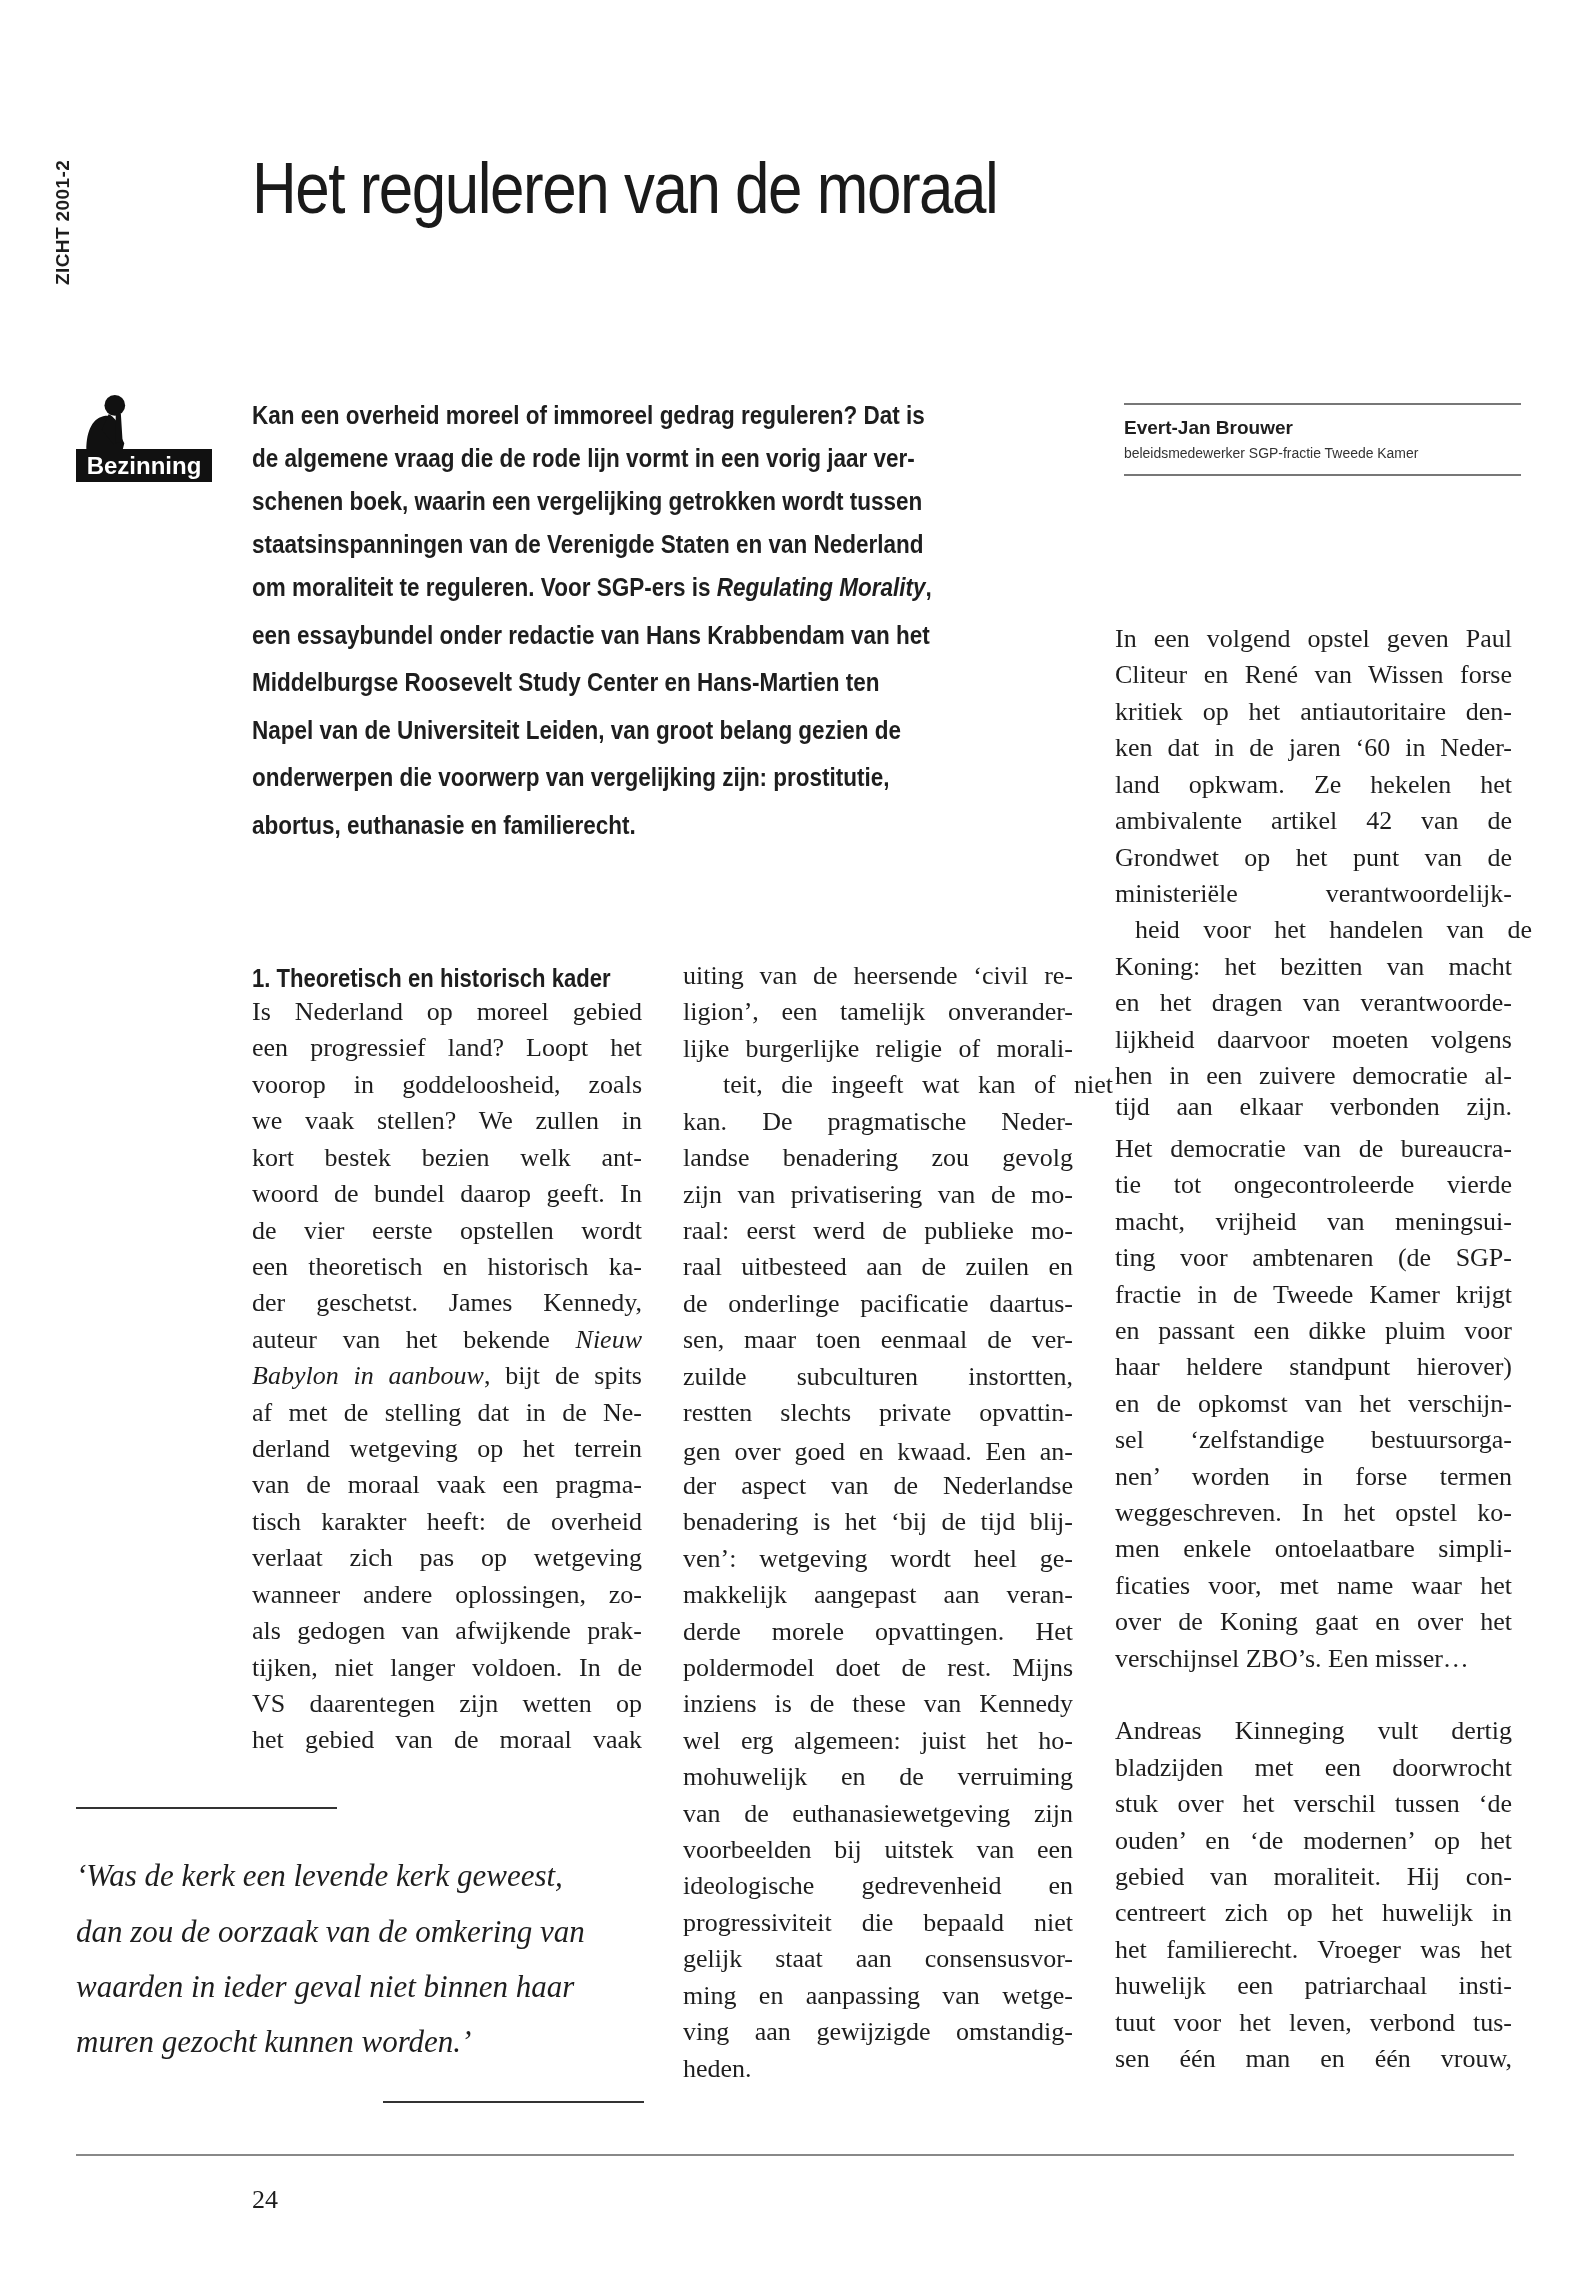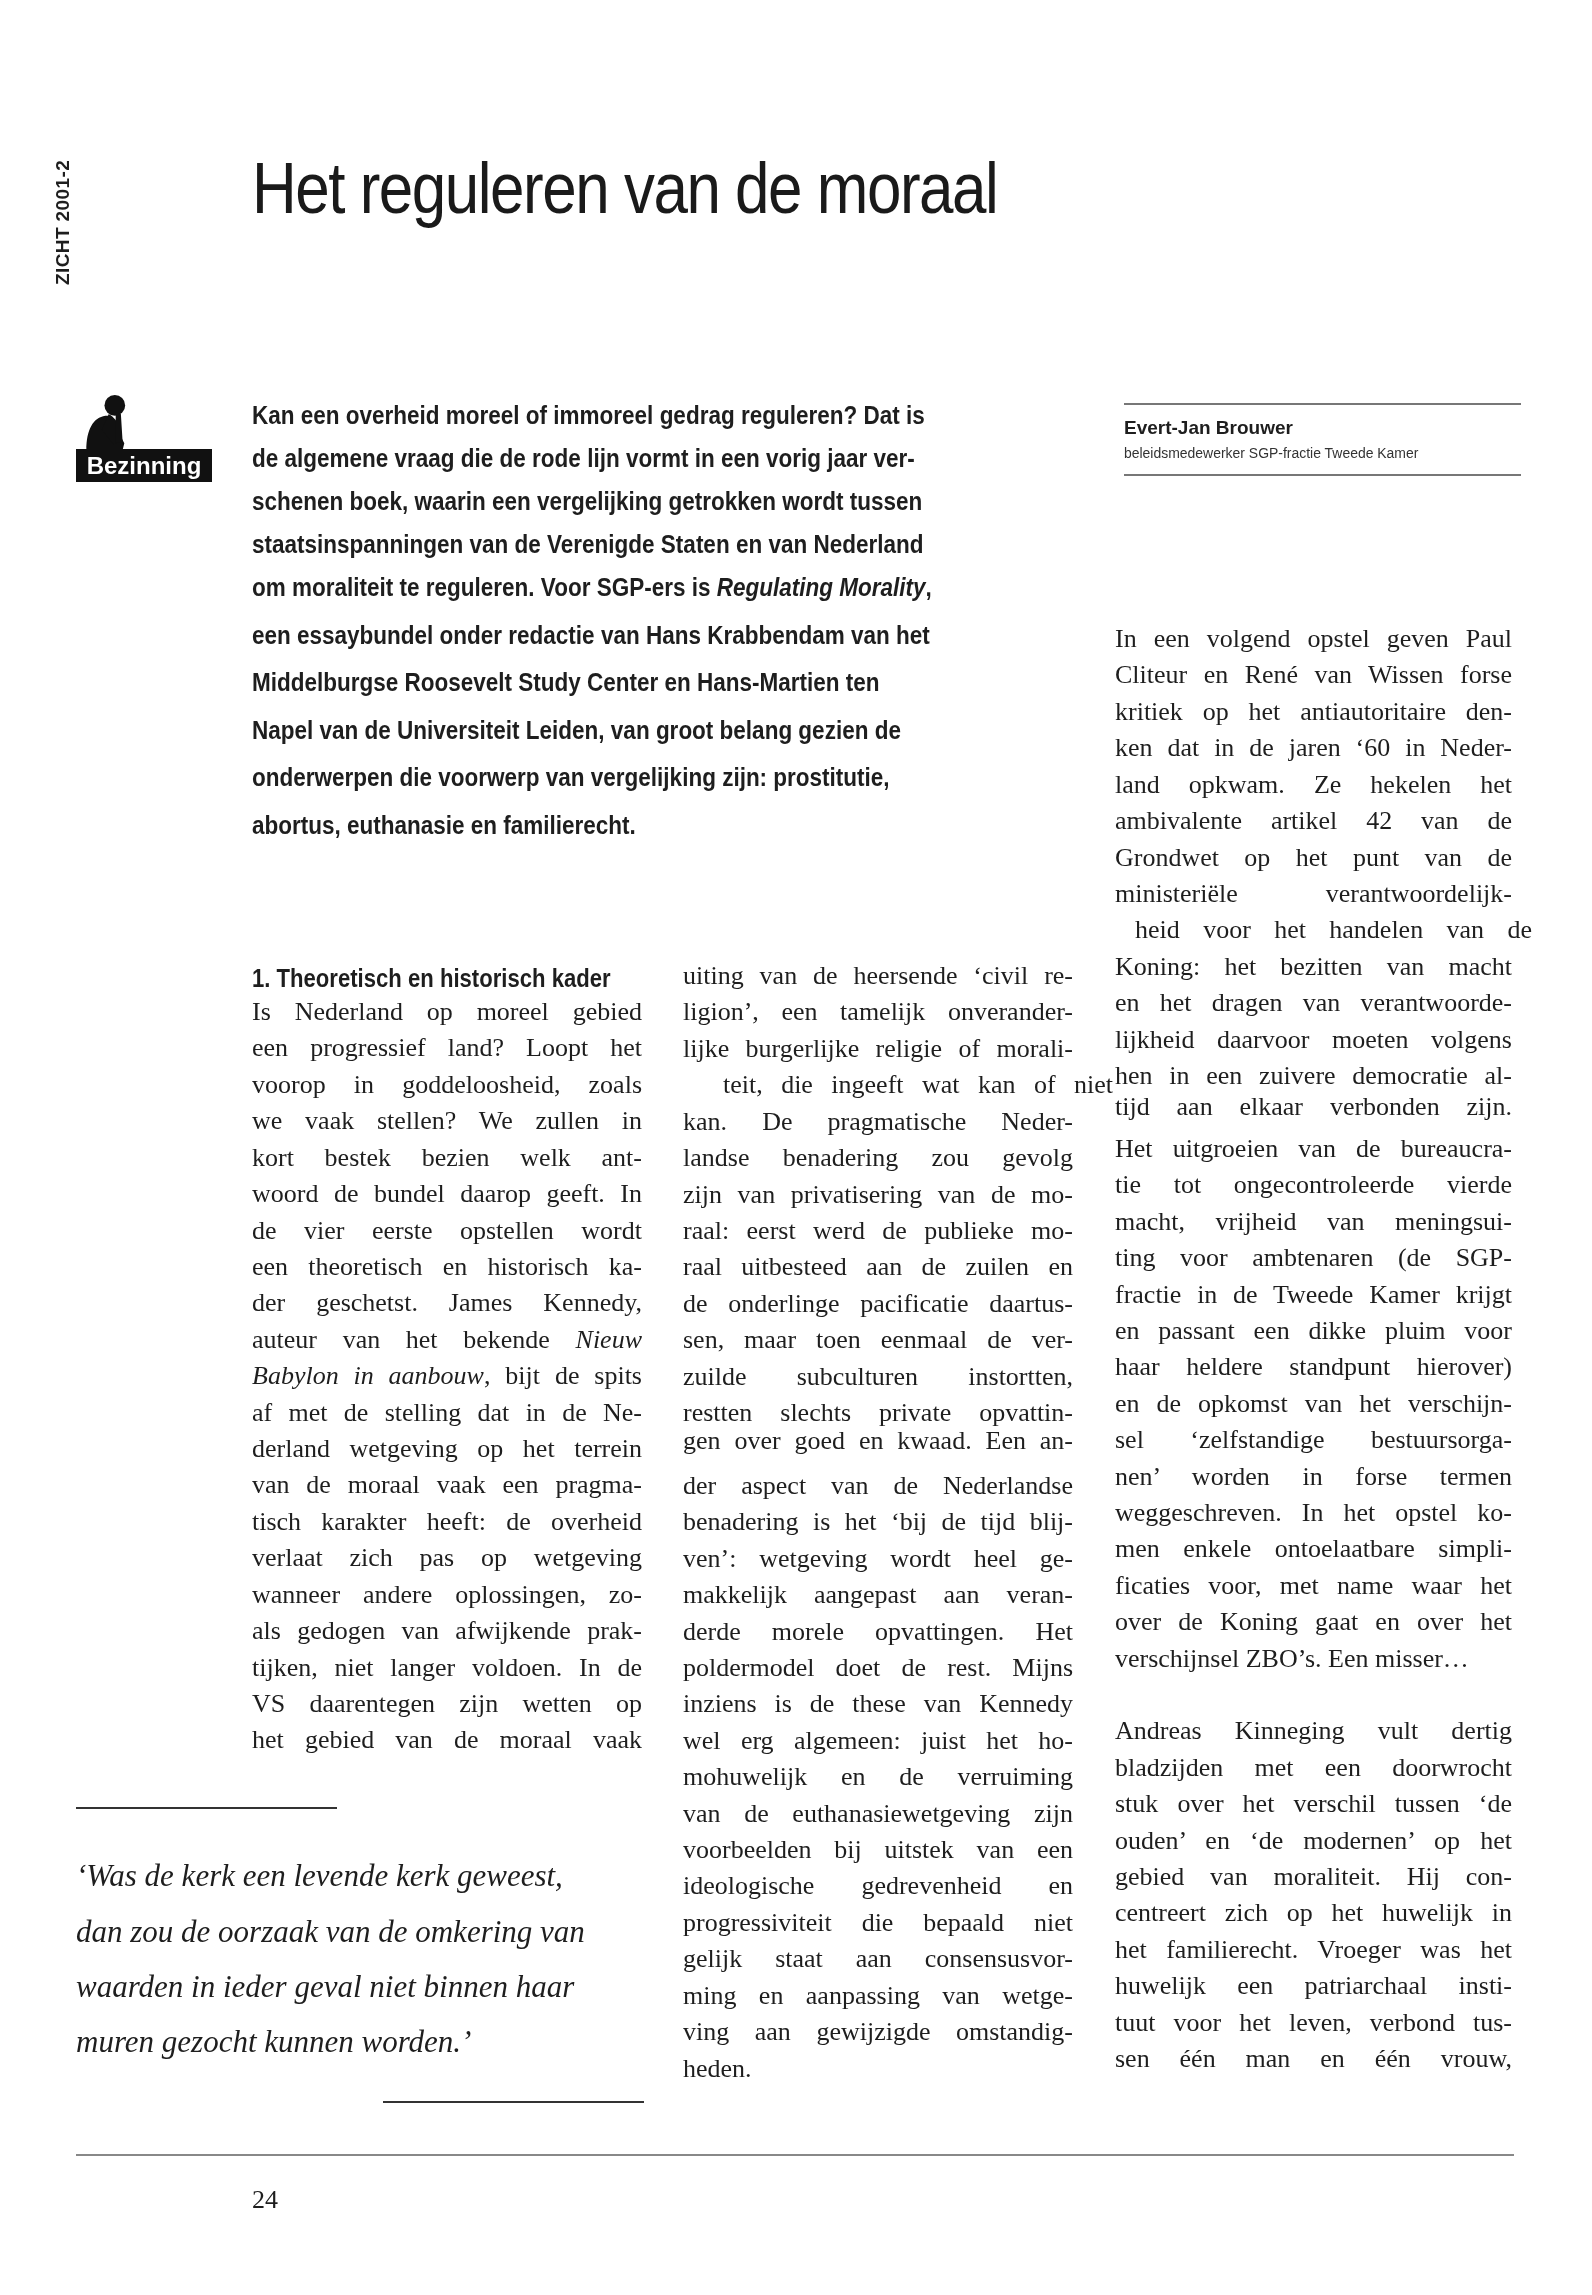--- a/index.html
+++ b/index.html
@@ -129,21 +129,21 @@
     <div class="line" style="top: 109px; width: 390px; margin-left: 40px;">teit, die ingeeft wat kan of niet</div>
     <div class="line" style="top: 146px; width: 390px;">kan. De pragmatische Neder-</div>
     <div class="line" style="top: 182px; width: 390px;">landse benadering zou gevolg</div>
     <div class="line" style="top: 219px; width: 390px;">zijn van privatisering van de mo-</div>
     <div class="line" style="top: 255px; width: 390px;">raal: eerst werd de publieke mo-</div>
     <div class="line" style="top: 291px; width: 390px;">raal uitbesteed aan de zuilen en</div>
     <div class="line" style="top: 328px; width: 390px;">de onderlinge pacificatie daartus-</div>
     <div class="line" style="top: 364px; width: 390px;">sen, maar toen eenmaal de ver-</div>
     <div class="line" style="top: 401px; width: 390px;">zuilde subculturen instortten,</div>
     <div class="line" style="top: 437px; width: 390px;">restten slechts private opvattin-</div>
-    <div class="line" style="top: 465px; width: 390px;">gen over goed en kwaad. Een an-</div>
+    <div class="line" style="top: 476px; width: 390px;">gen over goed en kwaad. Een an-</div>
     <div class="line" style="top: 510px; width: 390px;">der aspect van de Nederlandse</div>
     <div class="line" style="top: 546px; width: 390px;">benadering is het ‘bij de tijd blij-</div>
     <div class="line" style="top: 583px; width: 390px;">ven’: wetgeving wordt heel ge-</div>
     <div class="line" style="top: 619px; width: 390px;">makkelijk aangepast aan veran-</div>
     <div class="line" style="top: 656px; width: 390px;">derde morele opvattingen. Het</div>
     <div class="line" style="top: 692px; width: 390px;">poldermodel doet de rest. Mijns</div>
     <div class="line" style="top: 728px; width: 390px;">inziens is de these van Kennedy</div>
     <div class="line" style="top: 765px; width: 390px;">wel erg algemeen: juist het ho-</div>
     <div class="line" style="top: 801px; width: 390px;">mohuwelijk en de verruiming</div>
     <div class="line" style="top: 838px; width: 390px;">van de euthanasiewetgeving zijn</div>
@@ -164,21 +164,21 @@
     <div class="line" style="top: 146px; width: 397px;">land opkwam. Ze hekelen het</div>
     <div class="line" style="top: 182px; width: 397px;">ambivalente artikel 42 van de</div>
     <div class="line" style="top: 219px; width: 397px;">Grondwet op het punt van de</div>
     <div class="line" style="top: 255px; width: 397px;">ministeriële verantwoordelijk-</div>
     <div class="line" style="top: 291px; width: 397px; margin-left: 20px;">heid voor het handelen van de</div>
     <div class="line" style="top: 328px; width: 397px;">Koning: het bezitten van macht</div>
     <div class="line" style="top: 364px; width: 397px;">en het dragen van verantwoorde-</div>
     <div class="line" style="top: 401px; width: 397px;">lijkheid daarvoor moeten volgens</div>
     <div class="line" style="top: 437px; width: 397px;">hen in een zuivere democratie al-</div>
     <div class="line" style="top: 468px; width: 397px;">tijd aan elkaar verbonden zijn.</div>
-    <div class="line" style="top: 510px; width: 397px;">Het uitgroeien van de bureaucra-</div>
+    <div class="line" style="top: 510px; width: 397px;">Het democratie van de bureaucra-</div>
     <div class="line" style="top: 546px; width: 397px;">tie tot ongecontroleerde vierde</div>
     <div class="line" style="top: 583px; width: 397px;">macht, vrijheid van meningsui-</div>
     <div class="line" style="top: 619px; width: 397px;">ting voor ambtenaren (de SGP-</div>
     <div class="line" style="top: 656px; width: 397px;">fractie in de Tweede Kamer krijgt</div>
     <div class="line" style="top: 692px; width: 397px;">en passant een dikke pluim voor</div>
     <div class="line" style="top: 728px; width: 397px;">haar heldere standpunt hierover)</div>
     <div class="line" style="top: 765px; width: 397px;">en de opkomst van het verschijn-</div>
     <div class="line" style="top: 801px; width: 397px;">sel ‘zelfstandige bestuursorga-</div>
     <div class="line" style="top: 838px; width: 397px;">nen’ worden in forse termen</div>
     <div class="line" style="top: 874px; width: 397px;">weggeschreven. In het opstel ko-</div>

